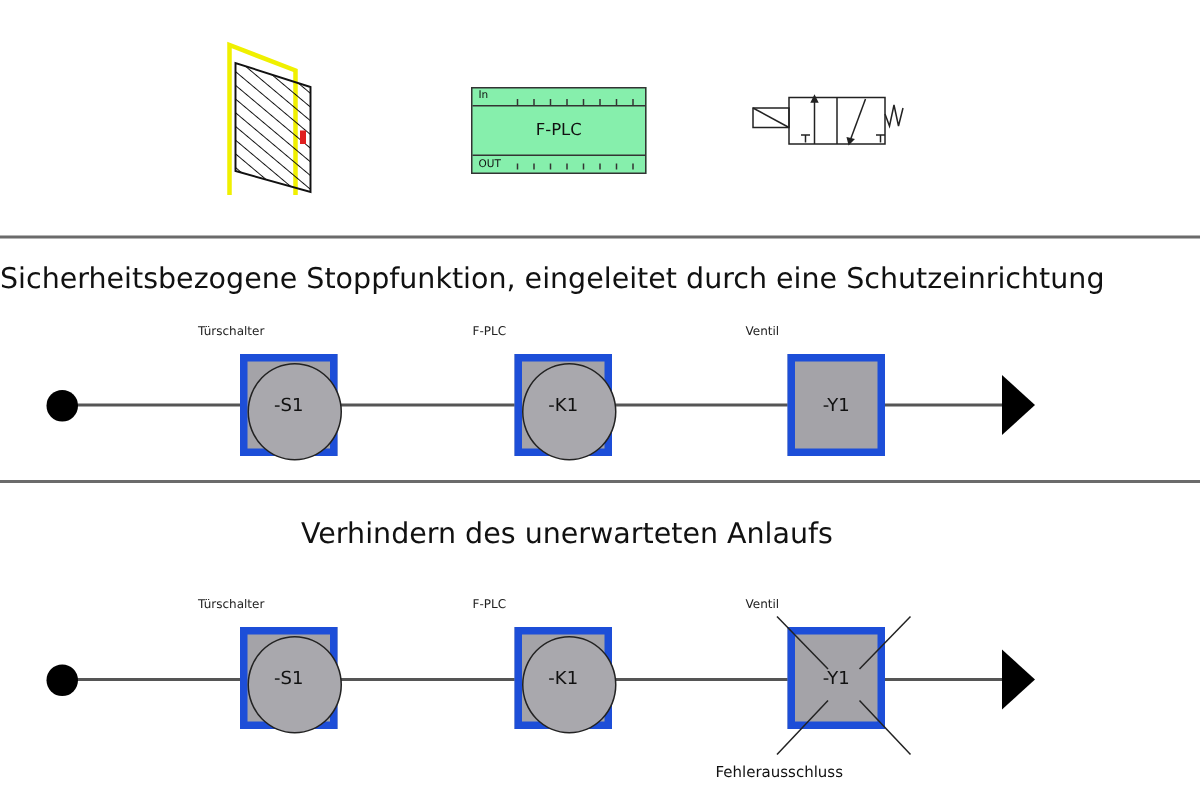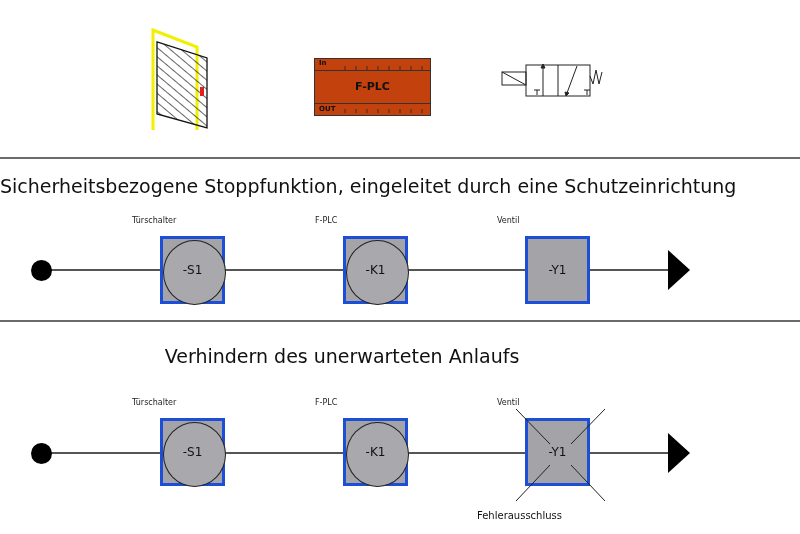--- a/index.html
+++ b/index.html
@@ -2,21 +2,21 @@
 <html><head>
 <meta charset="utf-8">
 <style>
   html, body { margin:0; padding:0; background:#ffffff; }
   body { width:800px; height:534px; position:relative; overflow:hidden; font-family:"DejaVu Sans", sans-serif; color:#111; }
   .abs { position:absolute; }
   .divider { position:absolute; left:0; width:800px; height:0; border-top:2px solid #6b6b6b; }
   .title { position:absolute; left:0; width:684px; text-align:center; font-size:19px; color:#111; white-space:nowrap; }
   .line { position:absolute; height:0; border-top:2px solid #555; }
   .dot { position:absolute; width:21px; height:21px; border-radius:50%; background:#000; }
-  .node { position:absolute; width:65px; height:68px; background:#a4a3a8; border:3px solid #1d4ed8; box-sizing:border-box; }
+  .node { position:absolute; width:65px; height:68px; background:#a4a3a8; border:5px solid #1d4ed8; box-sizing:border-box; }
   .node .circle { position:absolute; left:0; top:1px; width:63px; height:65px; border-radius:50%; border:1px solid #222; box-sizing:border-box; background:#a9a8ad; }
   .node .tag { position:absolute; left:0; top:0; width:100%; height:100%; display:flex; align-items:center; justify-content:center; font-size:12px; color:#111; }
   .label { position:absolute; width:120px; font-size:8px; color:#222; }
   .arrow { position:absolute; width:0; height:0; border-top:20px solid transparent; border-bottom:20px solid transparent; border-left:22px solid #000; }
   .note { position:absolute; width:160px; font-size:10px; color:#111; }
   svg { position:absolute; overflow:visible; }
 </style>
 </head>
 <body>
 
@@ -24,21 +24,21 @@
   <defs>
     <pattern id="hatch" patternUnits="userSpaceOnUse" width="7" height="7" patternTransform="rotate(-50)">
       <line x1="0" y1="0" x2="0" y2="7" stroke="#111" stroke-width="1.3"></line>
     </pattern>
   </defs>
   <polyline points="3,106 3,6 47,23 47,106" fill="none" stroke="#f0f000" stroke-width="3"></polyline>
   <polygon points="7,18 7,90 57,104 57,34" fill="url(#hatch)" stroke="#111" stroke-width="1.3" transform="translate(-0,0)"></polygon>
   <rect x="50" y="63" width="4" height="9" fill="#e02020"></rect>
 </svg>
 
-<div class="abs" style="left:314px;top:58px;width:117px;height:58px;background:#c2410c;border:1px solid #333;box-sizing:border-box;font-weight:bold;">
+<div class="abs" style="left:314px;top:58px;width:117px;height:58px;background:#86efac;border:1px solid #333;box-sizing:border-box;">
   <div class="abs" style="left:0;top:11px;width:115px;border-top:1px solid #333;"></div>
   <div class="abs" style="left:0;top:44px;width:115px;border-top:1px solid #333;"></div>
   <span class="abs" style="left:4px;top:0px;font-size:7px;">In</span>
   <span class="abs" style="left:4px;top:46px;font-size:7px;">OUT</span>
   <span class="abs" style="left:0;top:21px;width:115px;text-align:center;font-size:11px;">F-PLC</span>
   <svg style="left:0;top:0;" width="115" height="56">
     <g stroke="#333" stroke-width="1">
       <line x1="30" y1="7" x2="30" y2="11"></line>
         <line x1="41" y1="7" x2="41" y2="11"></line>
         <line x1="52" y1="7" x2="52" y2="11"></line>
@@ -98,21 +98,21 @@
 
 <div class="label" style="left:497px;top:216px;">Ventil</div>
 <div class="node" style="left:525px;top:236px;">
   <div class="tag">-Y1</div>
 </div>
 
 <div class="arrow" style="left:668px;top:250px;"></div>
 
 <div class="divider" style="top:320px;"></div>
 
-<div class="title" style="top:345px;">Verhindern des unerwarteten Anlaufs</div>
+<div class="title" style="top:345px;padding-left:36px;">Verhindern des unerwarteten Anlaufs</div>
 
 <div class="line" style="left:41px;top:452px;width:628px;"></div>
 <div class="dot" style="left:31px;top:443px;"></div>
 
 <div class="label" style="left:132px;top:398px;">Türschalter</div>
 <div class="node" style="left:160px;top:418px;">
   <div class="circle"></div>
   <div class="tag">-S1</div>
 </div>
 

